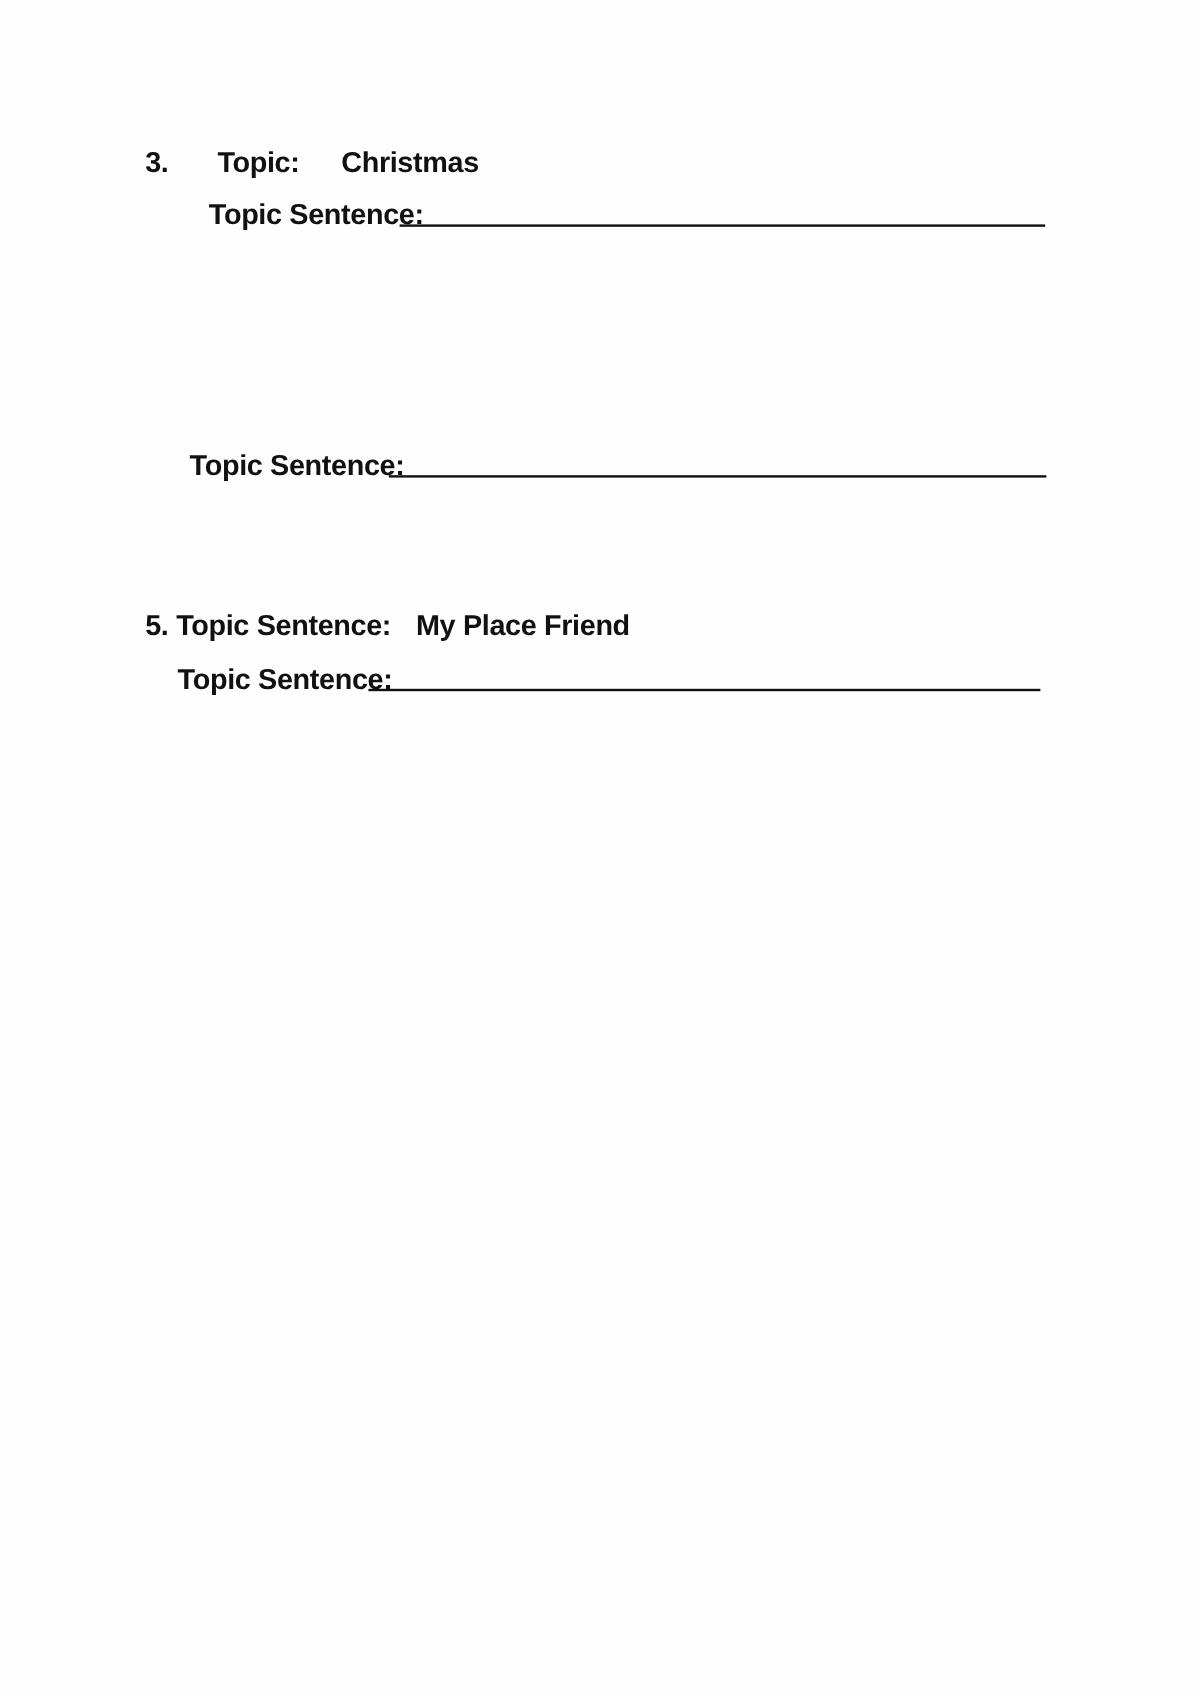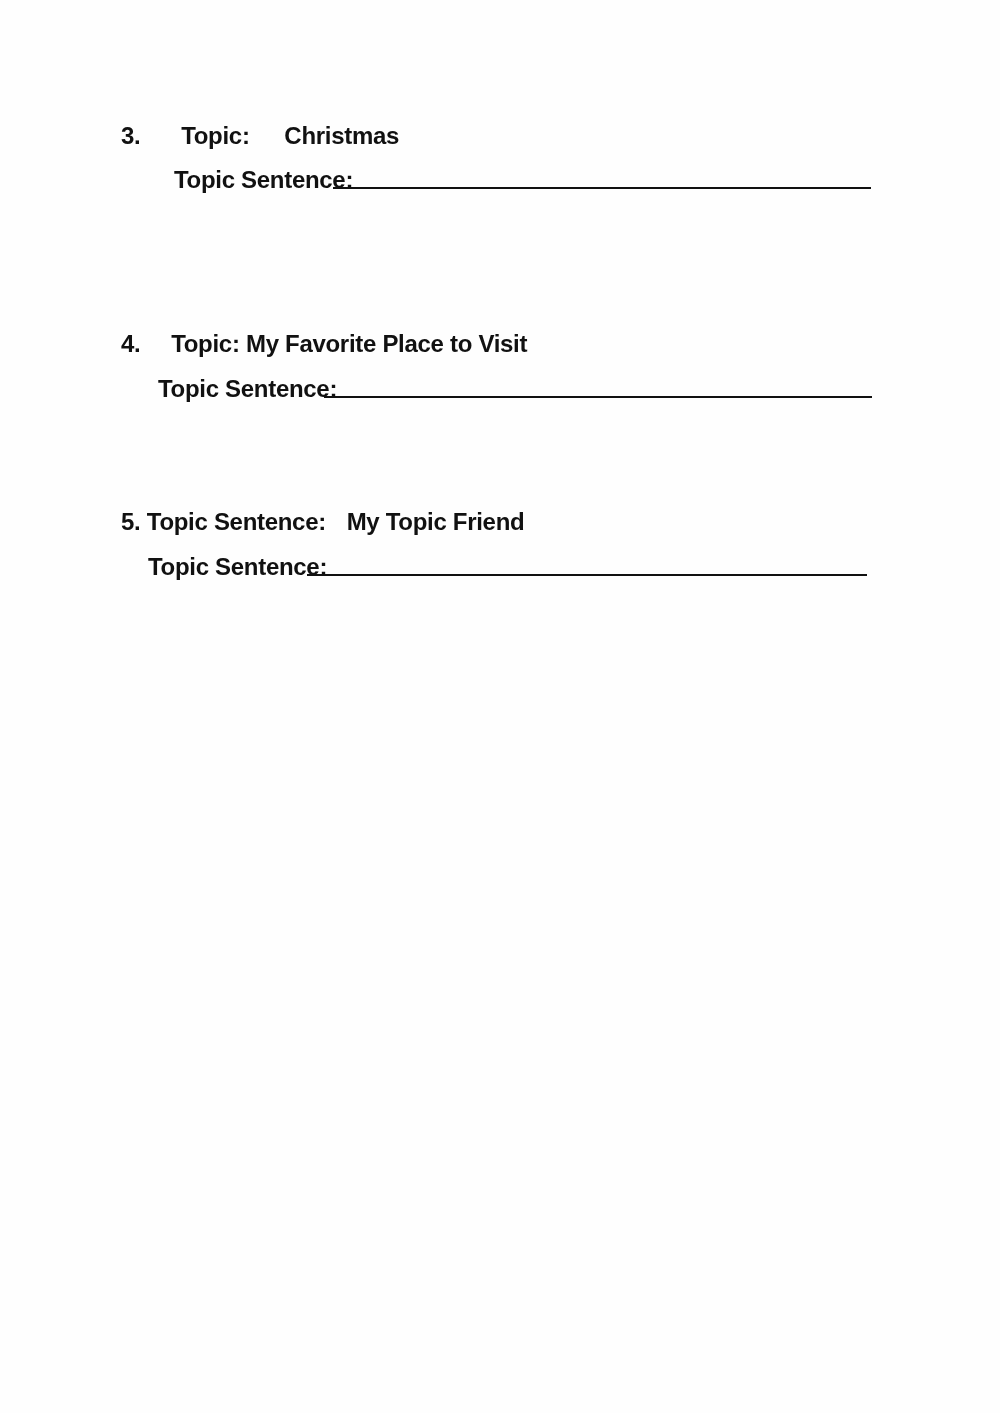--- a/index.html
+++ b/index.html
@@ -45,30 +45,25 @@
   <div class="line" style="left:121px; top:124px;">
     <span class="num">3.</span>
     <span style="display:inline-block; width:28px;"></span>
     <span>Topic:</span>
     <span style="display:inline-block; width:22px;"></span>
     <span>Christmas</span>
   </div>
   <div class="line" style="left:174px; top:168px;">Topic Sentence:</div>
   <div class="blank" style="left:333px; top:187px; width:538px;"></div>
 
-  <div class="line" style="left:121px; top:332px;">
-    <span class="num">4.</span>
-    <span style="display:inline-block; width:18px;"></span>
-    <span>Topic: My Favorite Place to Visit</span>
-  </div>
   <div class="line" style="left:158px; top:377px;">Topic Sentence:</div>
   <div class="blank" style="left:324px; top:396px; width:548px;"></div>
 
   <div class="line" style="left:121px; top:510px;">
     <span class="num">5.</span>
     <span>Topic Sentence:</span>
     <span style="display:inline-block; width:8px;"></span>
-    <span>My Topic Friend</span>
+    <span>My Place Friend</span>
   </div>
   <div class="line" style="left:148px; top:555px;">Topic Sentence:</div>
   <div class="blank" style="left:307px; top:574px; width:560px;"></div>
 
 </div>
 
 </body></html>

